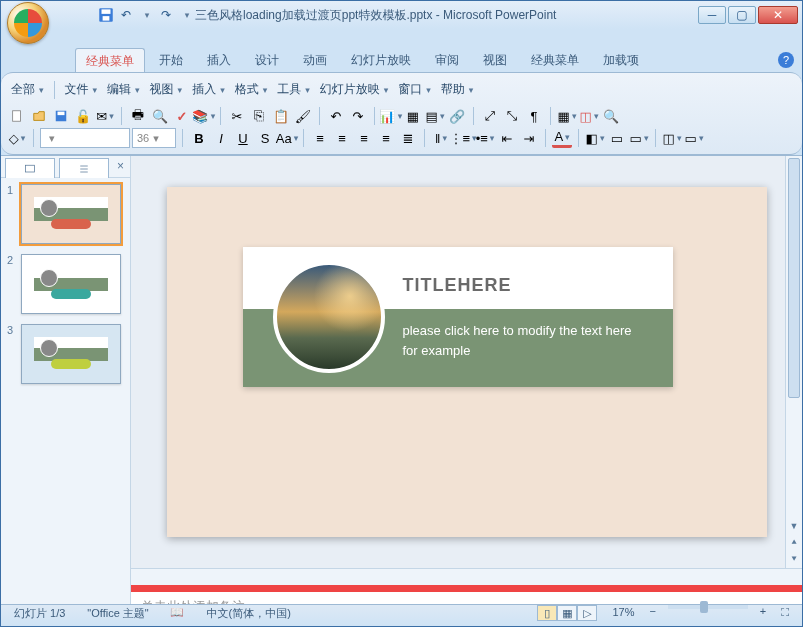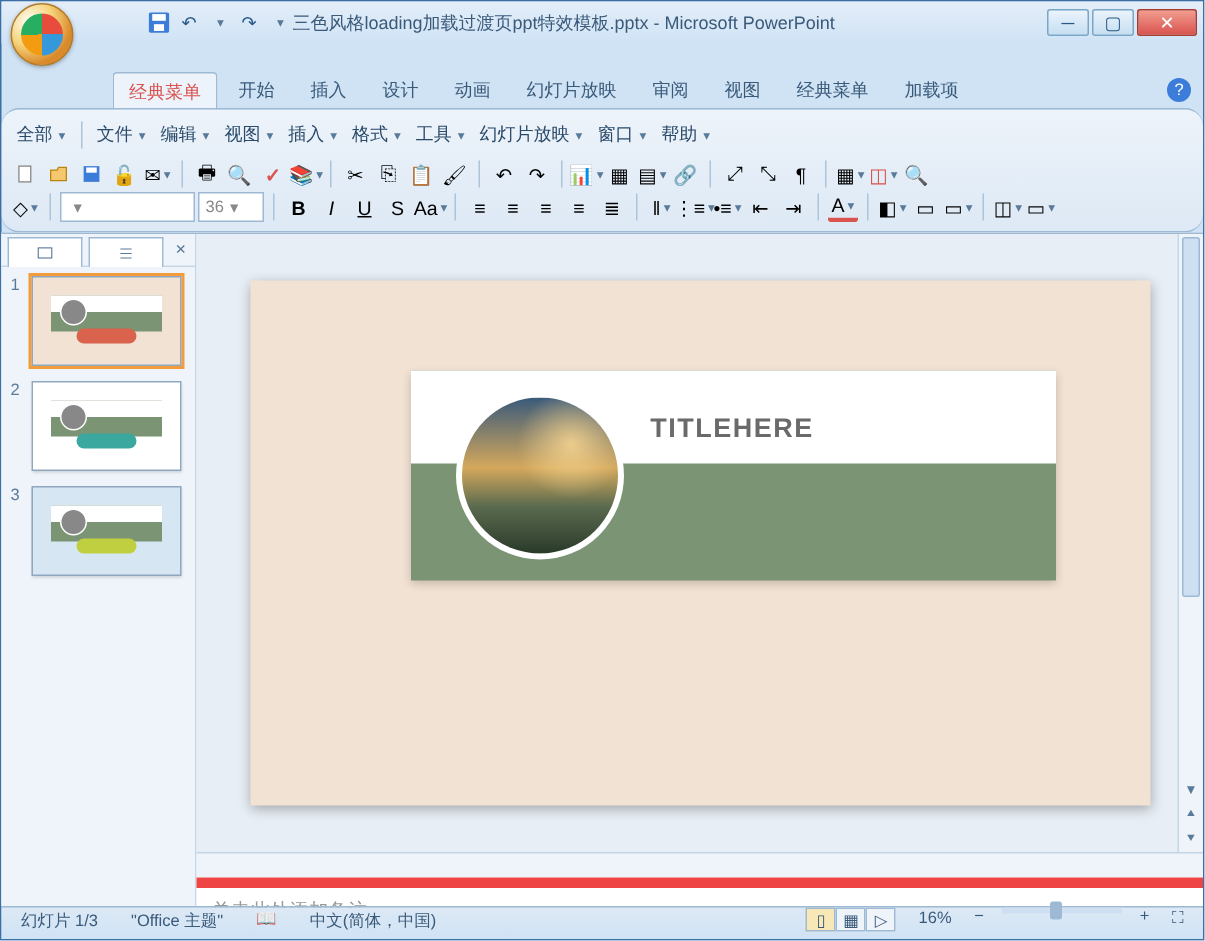--- a/index.html
+++ b/index.html
@@ -49,21 +49,21 @@
 .thumb.selected { outline: 2px solid #f39c3c; }
 .thumb-inner { position:absolute; inset:4px; }
 
 .editor { flex: 1; display: flex; flex-direction: column; min-width: 0; }
 .canvas-area { flex: 1; background: #e8eef5; display: flex; align-items: center; justify-content: center; position: relative; overflow: hidden; }
 .vscroll { position: absolute; right: 0; top: 0; bottom: 0; width: 17px; background: #eef4fa; border-left: 1px solid #c4d6e6; }
 .vscroll-thumb { position: absolute; left: 2px; right: 2px; top: 2px; height: 240px; background: #cddff0; border: 1px solid #9db9d4; border-radius: 2px; }
 .vscroll-arrow { position:absolute; left:0; right:0; height:17px; display:flex; align-items:center; justify-content:center; color:#5a7a9a; font-size:9px; }
 
 .slide { width: 600px; height: 350px; background: #f2e2d4; box-shadow: 0 2px 8px rgba(0,0,0,.3); position: relative; }
-.card { position: absolute; left: 107px; top: 60px; width: 430px; height: 140px; background: #7a9474; display: flex; flex-direction: column; box-shadow: 0 2px 6px rgba(0,0,0,.2); }
+.card { position: absolute; left: 76px; top: 60px; width: 430px; height: 140px; background: #7a9474; display: flex; flex-direction: column; box-shadow: 0 2px 6px rgba(0,0,0,.2); }
 .card-top { height: 62px; background: #fff; }
 .circle-img { position: absolute; left: 30px; top: 14px; width: 112px; height: 112px; border-radius: 50%; border: 4px solid #fff; overflow: hidden; background: linear-gradient(180deg,#3a5a7a 0%,#d4a85c 45%,#5a6a4f 70%,#2a3a2a 100%); }
 .circle-img::before { content:""; position:absolute; inset:0; background: radial-gradient(circle at 70% 30%, rgba(255,220,150,.8) 0%, transparent 35%); }
 .card-title { position: absolute; left: 160px; top: 28px; font-size: 18px; font-weight: bold; color: #6a6a6a; letter-spacing: 1px; }
 .card-sub { position: absolute; left: 160px; top: 74px; color: #fff; font-size: 13px; line-height: 1.5; width: 240px; }
 .loading-btn { position: absolute; left: 200px; top: 245px; width: 220px; height: 44px; background: #d9634c; border-radius: 22px; color: #fff; display: flex; align-items: center; justify-content: center; font-size: 15px; letter-spacing: 2px; box-shadow: 0 2px 5px rgba(0,0,0,.25); }
 
 .notes { height: 18px; border-top: 7px solid #ef4444; background: #fff; padding: 6px 10px; color: #999; font-size: 13px; }
 .hscroll { height: 17px; background: #eef4fa; border-top: 1px solid #c4d6e6; }
 
@@ -281,20 +281,21 @@
         </div>
     </div>
 
     <div class="editor">
       <div class="canvas-area">
         <div class="slide">
           <div class="card">
             <div class="card-top"></div>
             <div class="circle-img"></div>
             <div class="card-title">TITLEHERE</div>
+            <div class="card-sub">please click here to modify the text here for example</div>
           </div>
         </div>
         <div class="vscroll">
           <div class="vscroll-arrow" style="top:0">▲</div>
           <div class="vscroll-thumb"></div>
           <div class="vscroll-arrow" style="bottom:34px">▼</div>
           <div class="vscroll-arrow" style="bottom:17px">⯅</div>
           <div class="vscroll-arrow" style="bottom:0">⯆</div>
         </div>
       </div>
@@ -306,21 +307,21 @@
   <div class="statusbar">
     <div class="status-seg">幻灯片 1/3</div>
     <div class="status-seg">"Office 主题"</div>
     <div class="status-seg">📖</div>
     <div class="status-seg">中文(简体，中国)</div>
     <div class="view-btns">
       <div class="vbtn active">▯</div>
       <div class="vbtn">▦</div>
       <div class="vbtn">▷</div>
     </div>
-    <div class="status-seg">16%</div>
+    <div class="status-seg">17%</div>
     <div>−</div>
     <div class="zoom-slider">
         <div class="zoom-handle"></div>
       </div>
     <div>+</div>
     <div class="status-seg">⛶</div>
   </div>
 
 </div>
 

